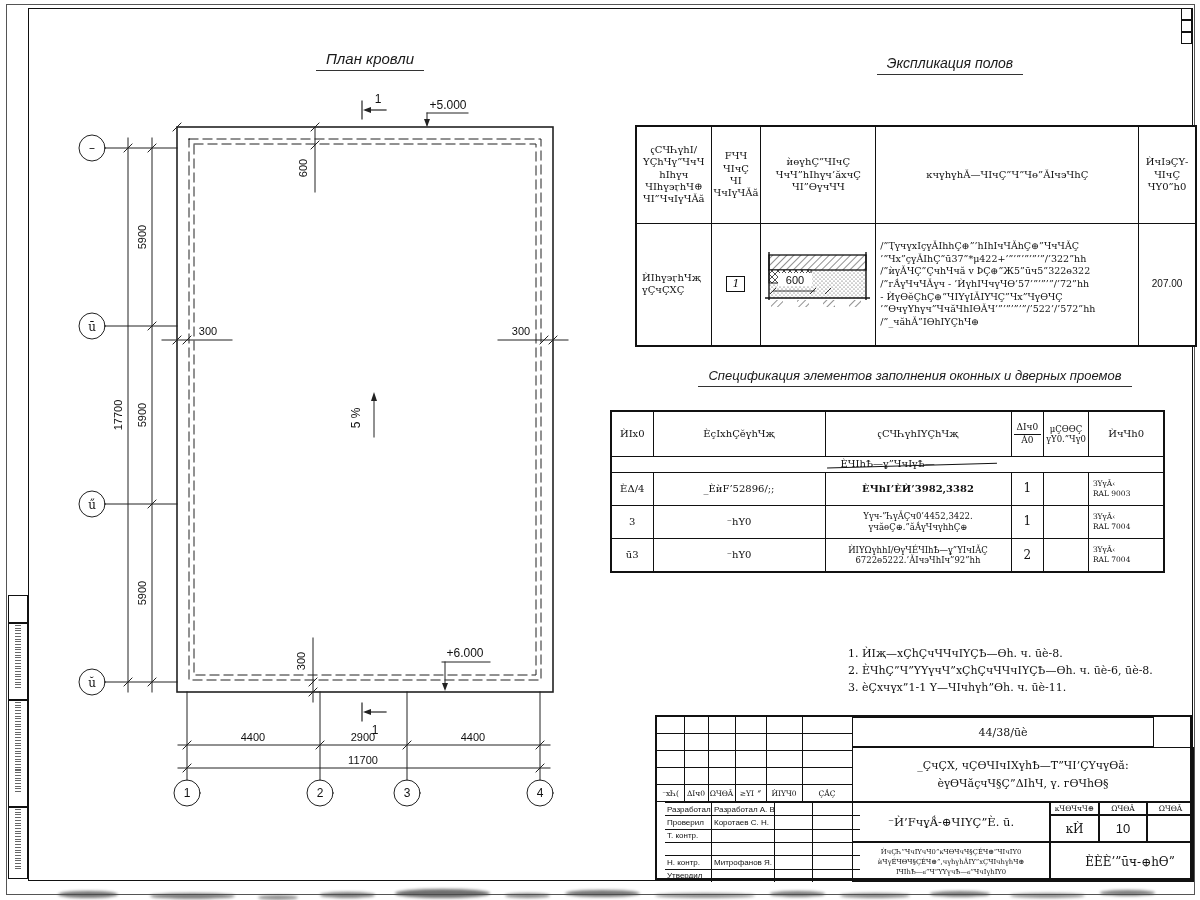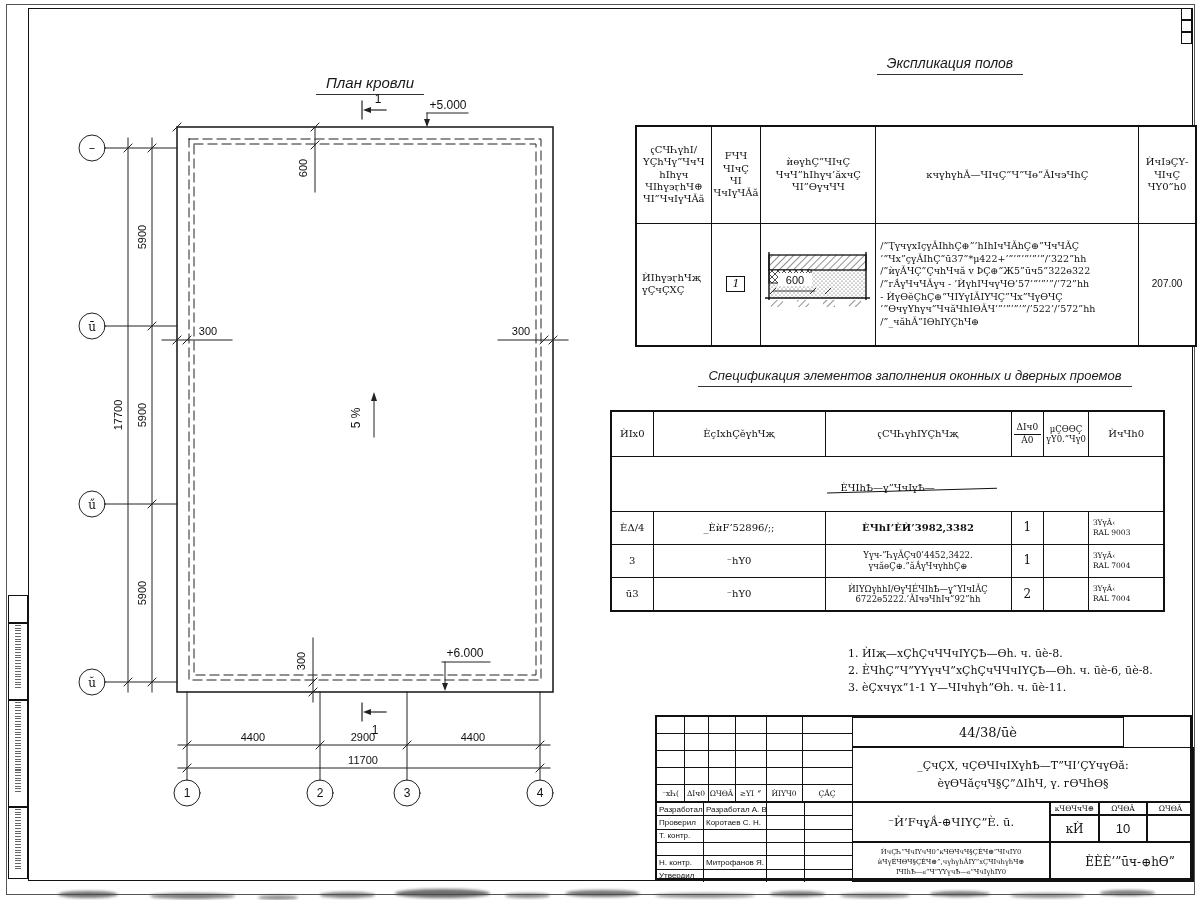--- a/index.html
+++ b/index.html
@@ -24,34 +24,34 @@
   .expl td{font-size:10px;line-height:1.22;}
   .expl .name{text-align:left;padding-left:5px;}
   .expl .desc{font-size:9.5px;text-align:left;line-height:1.33;padding:2px 4px;}
   .area{font-family:"Liberation Sans",sans-serif;font-size:12px;}
   .typebox{display:inline-block;border:1px solid #111;padding:0 5px 1px;font-style:italic;font-size:11px;}
   .spec td{font-size:10px;line-height:1.2;}
   .spec .nm{font-size:8.5px;}
   .spec .note-cell{font-size:7.5px;text-align:left;line-height:1.25;padding-left:4px;}
   .spec .qty{font-size:12px;}
   .grp-cell{font-size:10.5px;padding:0;}
-  .strike{position:relative;display:inline-block;padding:16px 2px;margin-top:8px;}
+  .strike{position:relative;display:inline-block;padding:0 2px;}
   .strike::after{content:"";position:absolute;left:-12px;right:-60px;top:55%;height:1px;background:#111;transform:rotate(-1.6deg);}
   .frac{display:inline-flex;flex-direction:column;align-items:center;font-size:9px;}
   .frac .top{border-bottom:1px solid #111;padding:0 3px 1px;}
   
   .notes{position:absolute;font-size:11px;line-height:17px;color:#111;}
   
   .tb{position:absolute;left:655px;top:715px;width:537px;height:165px;border:2px solid #111;box-sizing:border-box;background:#fff;}
   .tc{position:absolute;box-sizing:border-box;border:1px solid #111;display:flex;align-items:center;justify-content:center;text-align:center;color:#111;}
   .tb-rev{position:absolute;left:0;top:0;width:195px;height:85px;box-sizing:border-box;
           background-image:repeating-linear-gradient(to bottom,transparent 0,transparent 16px,#111 16px,#111 17px);}
   .tb-revline{position:absolute;top:0;height:85px;width:0;border-left:1px solid #111;}
   .tb-revhdr{position:absolute;top:68px;height:17px;display:flex;align-items:center;justify-content:center;font-size:7.5px;}
-  .sig{position:absolute;left:0;top:85px;width:195px;height:80px;display:flex;flex-direction:column;box-sizing:border-box;}
+  .sig{position:absolute;left:8px;top:85px;width:195px;height:80px;display:flex;flex-direction:column;box-sizing:border-box;}
   .sigrow{flex:1;display:flex;border-top:1px solid #111;box-sizing:border-box;}
   .sigrow>div{box-sizing:border-box;border-right:1px solid #111;display:flex;align-items:center;font-size:8px;padding-left:2px;overflow:hidden;white-space:nowrap;}
   .sc1{width:47px;} .sc2{width:63px;} .sc3{width:38px;} .sc4{flex:1;border-right:none !important;}
   .smudge{position:absolute;background:#4a4a4a;border-radius:50%;filter:blur(1.5px);}
   svg text{fill:#111;}
 </style>
 </head>
 <body>
 
 <div class="sheet">
@@ -67,21 +67,21 @@
       <div class="squiggle"></div>
     </div>
   <div class="edge-strip-cell" style="left:8px;top:807px;width:20px;height:72px;">
       <div class="squiggle"></div>
     </div>
 
   <div class="corner-cell" style="left:1181px;top:8px;width:11px;height:12px;"></div>
   <div class="corner-cell" style="left:1181px;top:20px;width:11px;height:12px;"></div>
   <div class="corner-cell" style="left:1181px;top:32px;width:11px;height:12px;"></div>
 
-  <div class="drawing-title" style="left:295px;top:50px;width:150px;margin-top:24px;">
+  <div class="drawing-title" style="left:295px;top:50px;width:150px;">
     <span>План кровли</span></div>
   <div class="drawing-title" style="left:855px;top:55px;width:190px;font-size:14px;">
     <span>Экспликация полов</span></div>
   <div class="drawing-title" style="left:670px;top:368px;width:490px;font-size:13px;">
     <span>Спецификация элементов заполнения оконных и дверных проемов</span></div>
 
   <svg class="abs" style="left:0;top:0;" width="640" height="840" viewBox="0 0 640 840" font-family="Liberation Sans, sans-serif" stroke-linecap="square">
 
     <g stroke="#222" fill="none">
       <rect x="177" y="127" width="376" height="565" stroke-width="1.6"></rect>
@@ -399,21 +399,21 @@
           <div class="sc4"></div>
         </div>
       <div class="sigrow">
           <div class="sc1">Утвердил</div>
           <div class="sc2"></div>
           <div class="sc3"></div>
           <div class="sc4"></div>
         </div>
     </div>
 
-    <div class="tc g" style="left:195px;top:0;width:272px;height:30px;font-size:13px;">44/38/ūè</div>
+    <div class="tc g" style="left:195px;top:0;width:302px;height:30px;font-size:11px;">44/38/ūè</div>
     <div class="tc g" style="left:195px;top:30px;width:342px;height:55px;font-size:11px;flex-direction:column;line-height:1.6;">
       <div>_ÇчÇХ, чÇϴЧIчIХүһҌ—Т”ЧI’ÇҮчүϴă:</div>
       <div>èүϴЧăçчЧ§Ç”ΔIһЧ, ү. ᴦϴЧһϴ§</div>
     </div>
     <div class="tc g" style="left:195px;top:85px;width:198px;height:40px;font-size:11.5px;">⁻Ѝ’FчұǺ-⊕ЧIҮÇ”È. ū.</div>
     <div class="tc g" style="left:195px;top:125px;width:198px;height:40px;font-size:6.8px;flex-direction:column;line-height:1.5;">
       <div>ЍчÇҺ”ЧчIҮчЧ0”ĸЧϴЧчЧ§ÇÉЧ⊕”ЧIчIY0</div>
       <div>ѝЧүÉЧΘЧ§ÇÉЧ⊕”,чүһүһǍIY”хÇЧIчһүһЧ⊕</div>
       <div>IЧIһҌ—ϭ”Ч”ҮҮүчҌ—ϭ”ЧчIүһIY0</div>
     </div>

